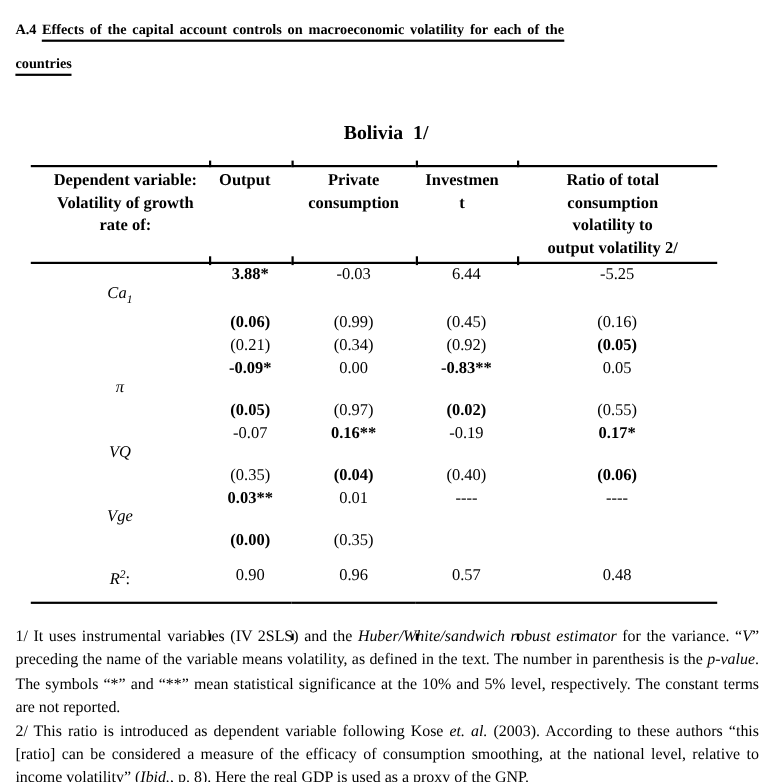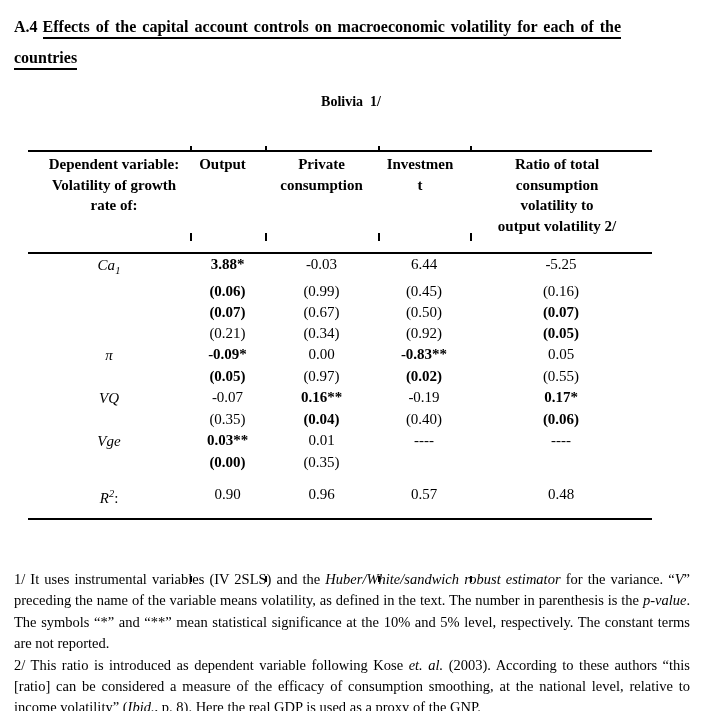--- a/index.html
+++ b/index.html
@@ -4,40 +4,40 @@
 <style>
   html,body { margin:0; padding:0; background:#ffffff; }
   .page {
     position:relative; width:702px; height:711px; background:#ffffff;
     color:#000; font-family:"Liberation Serif","DejaVu Serif",serif;
     overflow:hidden;
   }
   
   .heading {
     position:absolute; top:11px; left:14px;
-    font-weight:bold; font-size:16px; line-height:31px;
+    font-weight:bold; font-size:13px; line-height:31px;
     white-space:nowrap; word-spacing:2px;
   }
   .hnum { margin-right:5px; }
   .underlined { border-bottom:2.5px solid #000; padding-bottom:1.5px; }
   
   .table-title {
-    position:absolute; top:94px; left:0; width:702px;
-    text-align:center; font-weight:bold; font-size:14px; white-space:pre;
+    position:absolute; top:110px; left:0; width:702px;
+    text-align:center; font-weight:bold; font-size:18px; white-space:pre;
   }
   
   .tbl-wrap { position:absolute; top:150px; left:28px; width:624px; }
   table.datatable {
     border-collapse:collapse; table-layout:fixed; width:624px;
     border-top:2px solid #000; border-bottom:2px solid #000;
     font-size:15px;
   }
   table.datatable thead th {
     font-weight:bold; vertical-align:top; text-align:center;
-    padding:2px 0 16px 0; line-height:20.5px;
+    padding:2px 0 2px 0; line-height:20.5px;
     border-bottom:2px solid #000;
   }
   table.datatable th.h0 { padding-left:10px; }
   table.datatable th.h1 { padding-right:10px;margin-top:17px; }
   table.datatable th.h3 { padding-right:8px; }
   table.datatable th.h4 { padding-right:8px; }
   table.datatable td {
     text-align:center; line-height:21px; padding:0; vertical-align:top;
     overflow:visible; white-space:nowrap;
   }
@@ -46,21 +46,21 @@
   td.c2 { padding-right:12px; }
   td.c3 { padding-right:8px; }
   td.c4 { padding-right:28px; }
   .it { font-style:italic; }
   .b  { font-weight:bold; }
   sub { font-size:10.5px; }
   sup { font-size:10.5px; }
   tr.spacer td { height:10px; line-height:10px; }
   tr.spacer-end td { height:9px; line-height:9px; }
   tr.stats td { line-height:22px; }
-  tr.estrow td.lab { padding-top:1px; }
+  tr.estrow td.lab { padding-top:17px; }
   
   .tick { position:absolute; width:2px; background:#000; }
   
   .footnotes {
     position:absolute; top:569px; left:14px; width:676px;
     font-size:14.5px; line-height:21.4px; text-align:justify;
   }
   .footnotes p { margin:0; }
 </style>
 </head>
@@ -100,27 +100,20 @@
             <td class="c2">-0.03</td>
             <td class="c3">6.44</td>
             <td class="c4">-5.25</td>
           </tr>
           <tr>
             <td class="lab"></td>
             <td class="c1 b">(0.06)</td>
             <td class="c2">(0.99)</td>
             <td class="c3">(0.45)</td>
             <td class="c4">(0.16)</td>
-          </tr>
-          <tr>
-            <td class="lab"></td>
-            <td class="c1 b">(0.07)</td>
-            <td class="c2">(0.67)</td>
-            <td class="c3">(0.50)</td>
-            <td class="c4 b">(0.07)</td>
           </tr>
           <tr>
             <td class="lab"></td>
             <td class="c1">(0.21)</td>
             <td class="c2">(0.34)</td>
             <td class="c3">(0.92)</td>
             <td class="c4 b">(0.05)</td>
           </tr>
           <tr class="estrow">
             <td class="lab it"><span>π</span></td>

